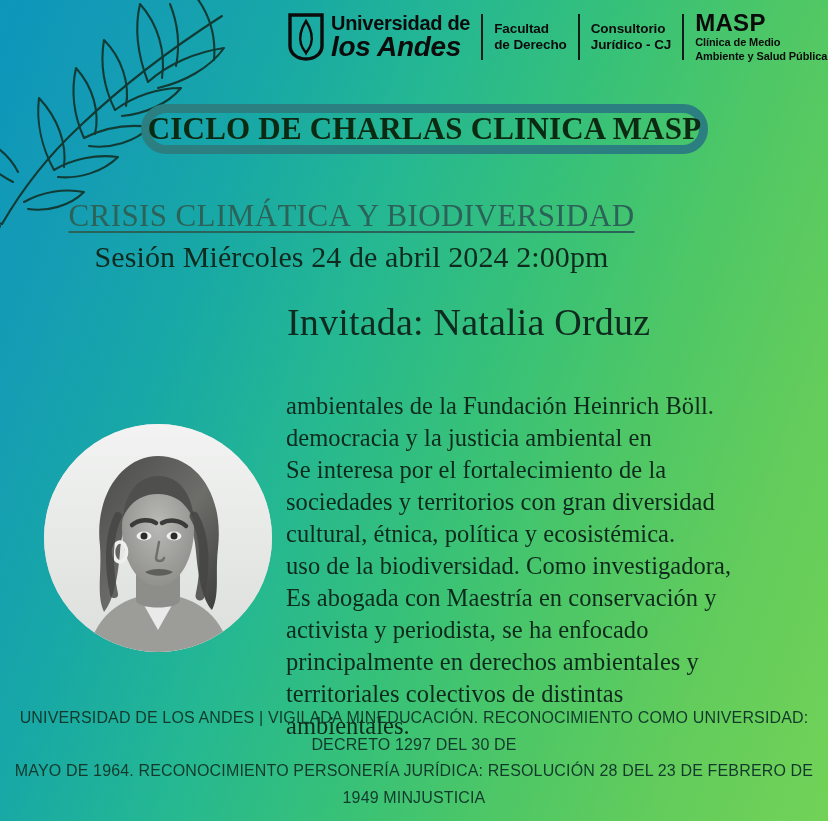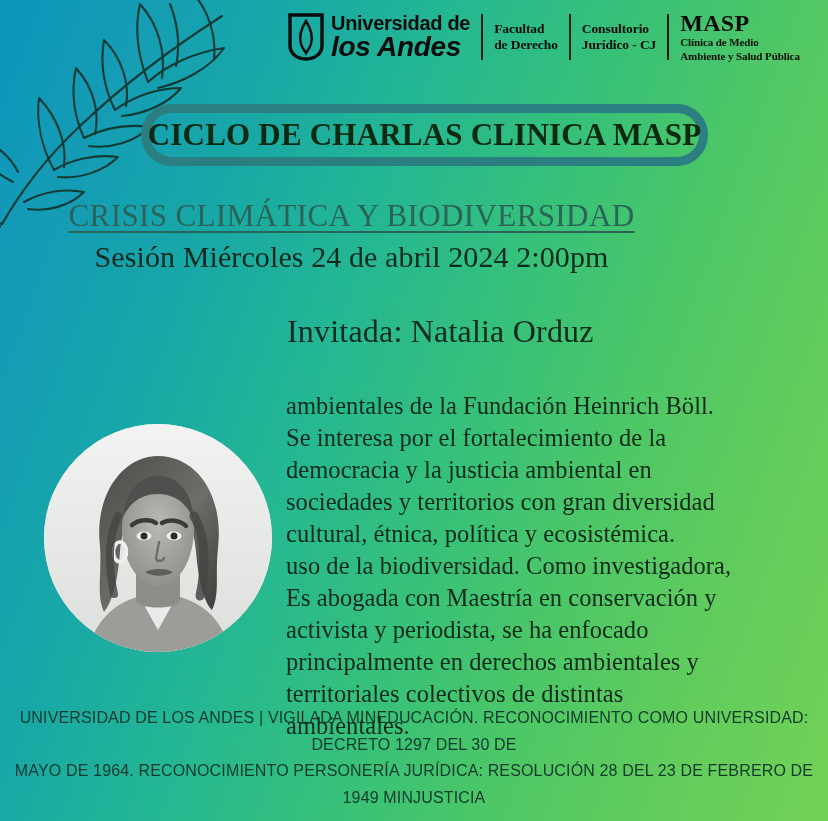--- a/index.html
+++ b/index.html
@@ -59,21 +59,21 @@
   .uniandes-words .l2 { font-size: 28px; font-weight: 800; display:block; margin-top:-1px;font-style:italic;}
 
   .vdiv {
     width: 2px;
     height: 46px;
     background: #0e0e0e;
     margin: 0 11px;
     opacity: .92;
   }
   .hdr-block {
-    font-family: Liberation Serif, serif;
+    font-family: Liberation Sans, sans-serif;
     color: #0b0b0b;
     font-size: 13.5px;
     font-weight: 700;
     line-height: 1.22;
     letter-spacing: -0.1px;
     white-space: nowrap;
   }
   .hdr-block.masp .masp-title {
     font-size: 24px;
     font-weight: 800;
@@ -88,21 +88,21 @@
     line-height: 1.2;
     margin-top: 1px;
   }
 
   
   .title-banner {
     position: absolute;
     left: 141px;
     top: 104px;
     width: 567px;
-    height: 62px;
+    height: 50px;
     border: 9px solid #2b7f80;
     border-radius: 32px;
     box-sizing: border-box;
     display: flex;
     align-items: center;
     justify-content: center;
   }
   .title-banner .btext {
     font-family: "Liberation Serif", serif;
     font-weight: 700;
@@ -134,23 +134,23 @@
     display: block;
     margin-top: 6px;
     font-size: 30px;
     color: #0f2a1e;
     letter-spacing: 0.1px;
   }
 
   
   .guest-line {
     position: absolute;
-    top: 313px;
+    top: 300px;
     left: 287px;
-    font-size: 32px;
+    font-size: 38px;
     color: #0f2a1e;
     letter-spacing: 0.2px;
   }
 
   
   .portrait {
     position: absolute;
     left: 44px;
     top: 424px;
     width: 228px;
@@ -312,22 +312,22 @@
 
       <ellipse cx="76" cy="128" rx="6.5" ry="10" fill="none" stroke="#efefee" stroke-width="3.6"></ellipse>
 
       <path d="M150 92 C162 112, 162 144, 156 172" stroke="#454543" stroke-width="9" fill="none" stroke-linecap="round" opacity=".85"></path>
       <path d="M74 92 C64 112, 64 142, 70 170" stroke="#454543" stroke-width="8" fill="none" stroke-linecap="round" opacity=".8"></path>
     </svg>
   </div>
 
   <div class="bio">
     <p>ambientales de la Fundación Heinrich Böll.</p>
+    <p>democracia y la justicia ambiental en</p>
     <p>Se interesa por el fortalecimiento de la</p>
-    <p>democracia y la justicia ambiental en</p>
     <p>sociedades y territorios con gran diversidad</p>
     <p>cultural, étnica, política y ecosistémica.</p>
     <p>uso de la biodiversidad. Como investigadora,</p>
     <p>Es abogada con Maestría en conservación y</p>
     <p>activista y periodista, se ha enfocado</p>
     <p>principalmente en derechos ambientales y</p>
     <p>territoriales colectivos de distintas</p>
     <p>ambientales.</p>
   </div>
 

